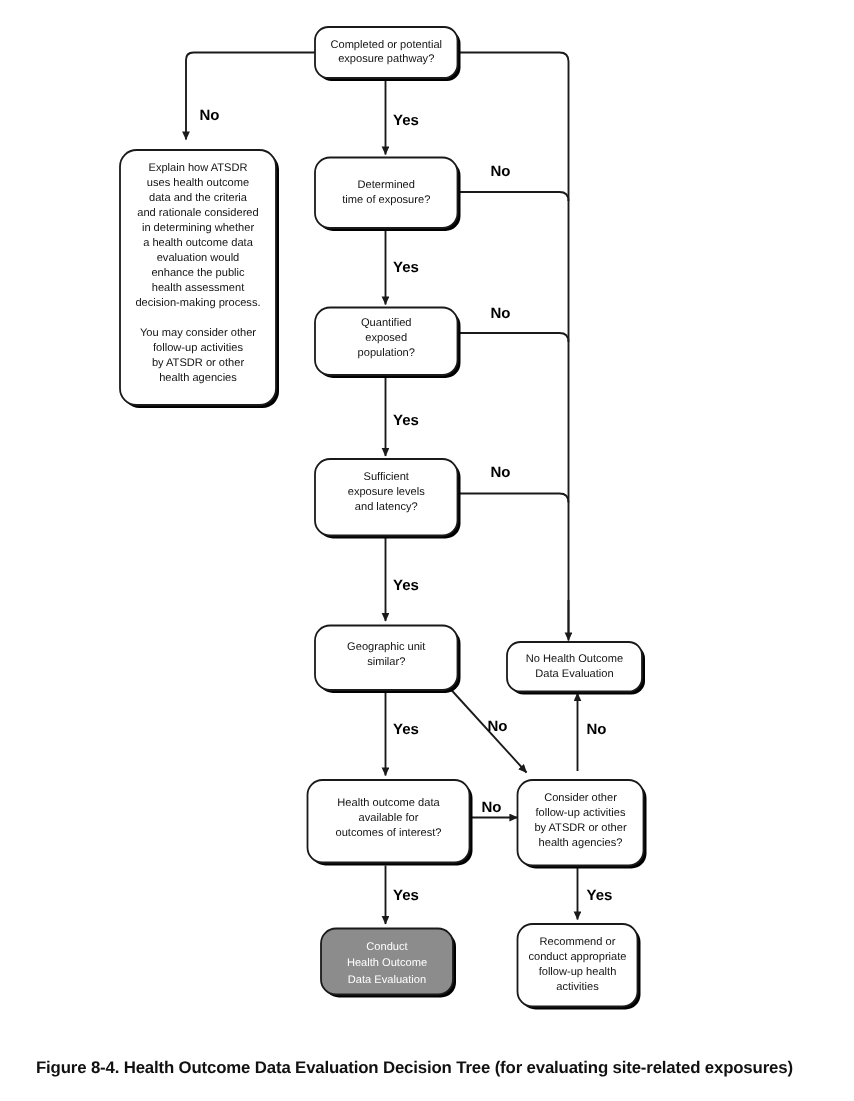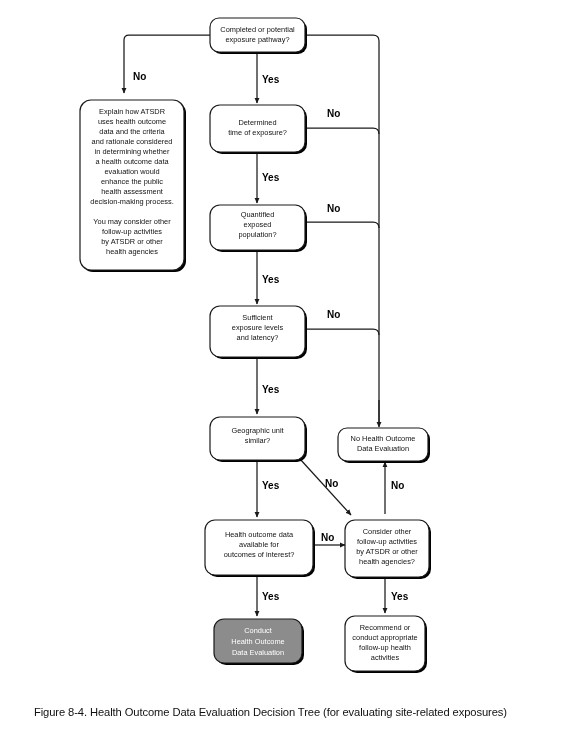--- a/index.html
+++ b/index.html
@@ -1,20 +1,20 @@
 <!DOCTYPE html>
 <html><head>
 <meta charset="utf-8">
 <style>
   html,body{margin:0;padding:0;background:#fff;}
   body{width:569px;height:734px;position:relative;overflow:hidden;
        font-family:"Liberation Sans", sans-serif;}
   #chart{position:absolute;left:0;top:0;width:569px;height:700px;}
-  .cap{position:absolute;left:34px;top:706px;width:530px;
-       font-size:11.2px;font-weight:normal;color:#111;letter-spacing:-.1px;}
+  .cap{position:absolute;left:24px;top:706px;width:530px;
+       font-size:11.2px;font-weight:bold;color:#111;letter-spacing:-.1px;}
   .nodetext{font-size:7.4px;fill:#111;text-anchor:middle;}
   .nodetext.white{fill:#fff;}
   .lbl{font-size:10px;font-weight:bold;fill:#000;}
 </style>
 </head>
 <body>
 
 <svg id="chart" viewBox="0 0 569 700">
   <defs>
     <marker id="arw" markerWidth="7" markerHeight="7" refX="5.4" refY="2.6" orient="auto" markerUnits="userSpaceOnUse">

